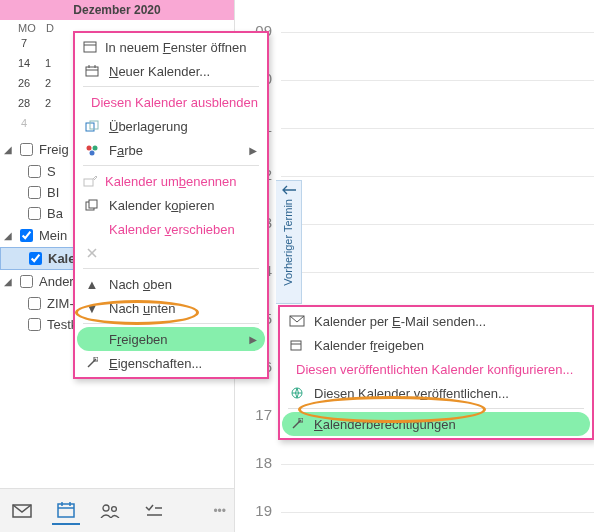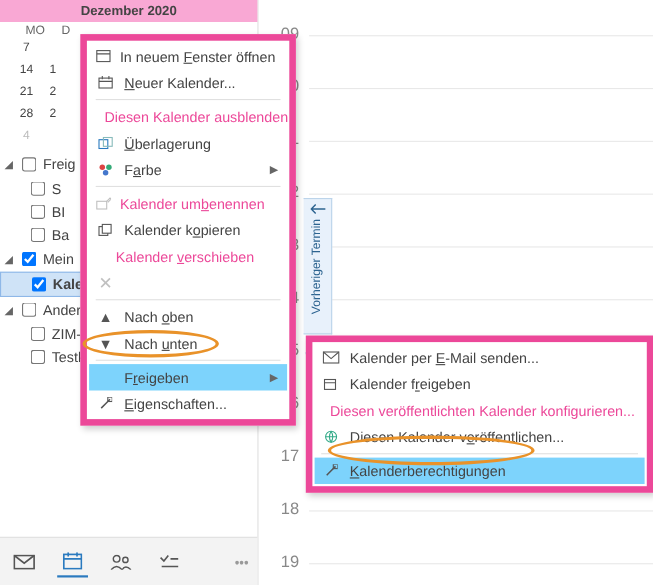--- a/index.html
+++ b/index.html
@@ -31,21 +31,21 @@
     font-weight: bold;
     color: #444;
     padding: 3px 0;
   }
   .dow-row {
     display: flex;
     padding: 2px 6px 2px 18px;
     color: #666;
     font-size: 11px;
   }
-  .dow-row span { width: 28px; text-align: center; }
+  .dow-row span { width: 28px; }
   .mini-cal {
     padding: 0 4px 6px 14px;
     display: flex;
     flex-direction: column;
     gap: 4px;
   }
   .mini-row { display: flex; gap: 4px; }
   .mini-cell {
     width: 20px; height: 16px;
     text-align: center;
@@ -143,36 +143,36 @@
     writing-mode: vertical-rl;
     transform: rotate(180deg);
     font-size: 11px;
     color: #2d6490;
     line-height: 1;
   }
   
   .menu {
     position: absolute;
     background: #fff;
-    border: 6px solid #ec4899;
+    border: 2px solid #ec4899;
     box-shadow: 2px 3px 6px rgba(0,0,0,0.2);
     padding: 2px;
     font-size: 13px;
     color: #444;
   }
   .menu-row {
     display: flex;
     align-items: center;
     height: 24px;
     padding: 0 30px 0 6px;
     gap: 8px;
     position: relative;
     white-space: nowrap;
   }
-  .menu-row.highlight { background: #7dd3fc; }
+  .menu-row.highlight { background: #86efac; border-radius: 12px; }
   .menu-row.disabled { color: #ec4899; }
   .menu-icon {
     width: 18px;
     display: flex; justify-content: center;
     color: #555;
   }
   .menu-icon.disabled { color: #c0c0c0; }
   .menu-arrow {
     position: absolute;
     right: 8px;
@@ -208,21 +208,21 @@
   </div>
   <div class="mini-cal">
     <div class="mini-row">
         <span class="mini-cell">7</span>
       </div>
     <div class="mini-row">
         <span class="mini-cell">14</span>
         <span class="mini-cell">1</span>
       </div>
     <div class="mini-row">
-        <span class="mini-cell">21</span>
+        <span class="mini-cell">26</span>
         <span class="mini-cell">2</span>
       </div>
     <div class="mini-row">
         <span class="mini-cell">28</span>
         <span class="mini-cell">2</span>
       </div>
     <div class="mini-row">
         <span class="mini-cell mini-gray">4</span>
       </div>
   </div>

